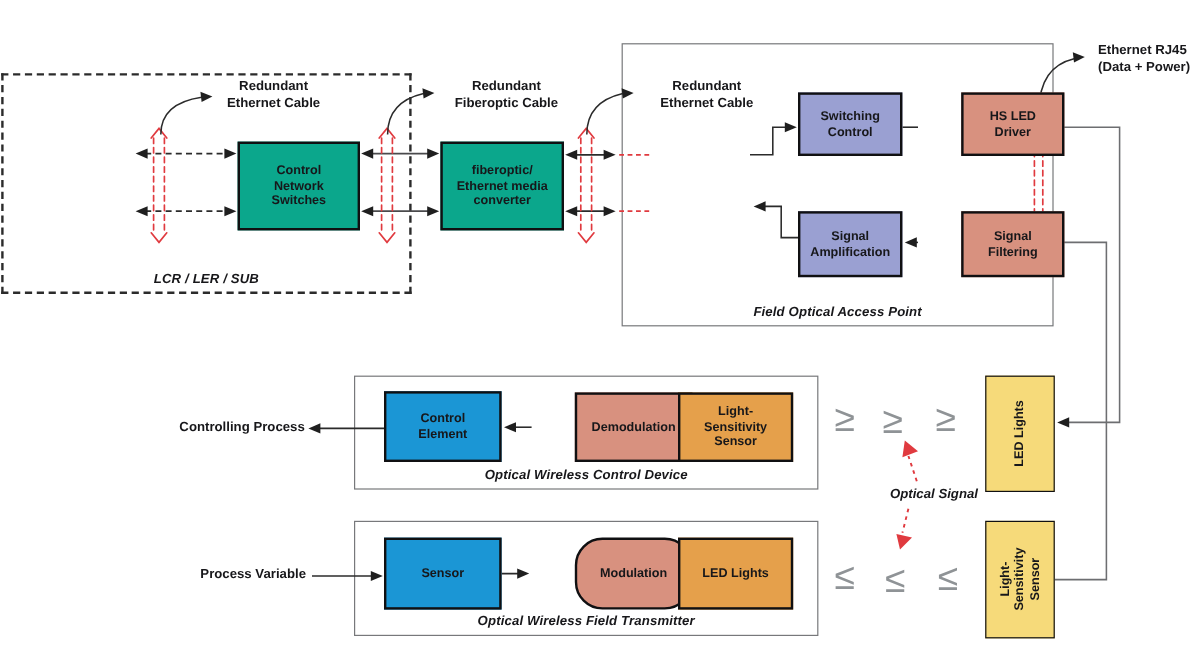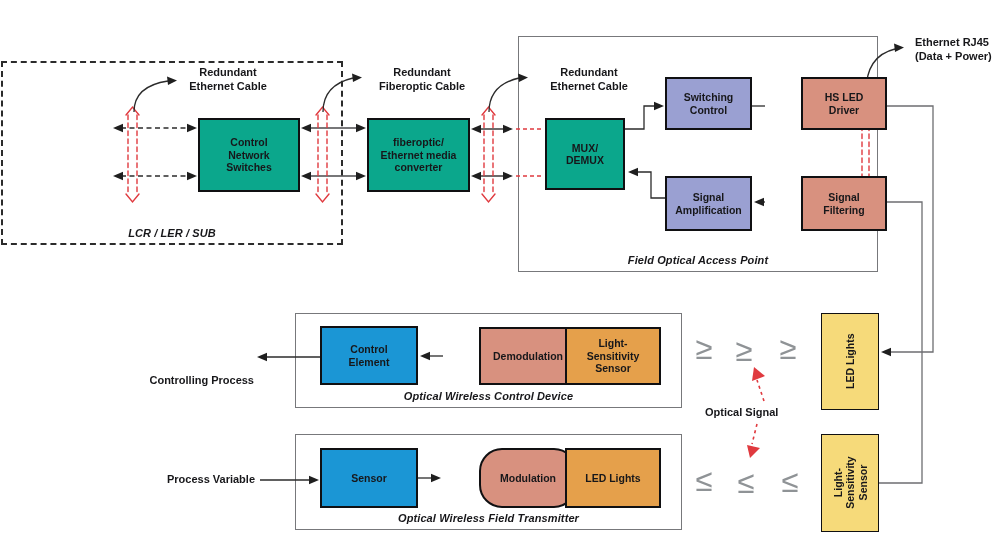--- a/index.html
+++ b/index.html
@@ -56,23 +56,23 @@
 
   
   .free-label{
     position:absolute;font-size:11px;font-weight:700;line-height:1.25;
     white-space:pre-line;
   }
   .l-eth1 {left:158px;top:66px;width:140px;text-align:center;}
   .l-fib  {left:352px;top:66px;width:140px;text-align:center;}
   .l-eth2 {left:519px;top:66px;width:140px;text-align:center;}
   .l-rj45 {left:915px;top:36px;width:120px;text-align:left;}
-  .l-cp   {left:128px;top:350px;width:126px;text-align:right;margin-top:24px;}
+  .l-cp   {left:128px;top:350px;width:126px;text-align:right;}
   .l-pv   {left:130px;top:473px;width:125px;text-align:right;}
-  .l-os   {left:705px;top:406px;width:110px;text-align:left;}
+  .l-os   {left:705px;top:406px;width:110px;text-align:right;font-style:italic;}
 
   
   .chev{
     position:absolute;font-size:31px;line-height:26px;color:#8f9396;
     font-weight:400;width:30px;text-align:center;
   }
 </style>
 </head>
 <body>
 
@@ -233,24 +233,20 @@
 
   <div class="node teal b-cns">
     <span class="node-label">Control
 Network
 Switches</span>
   </div>
   <div class="node teal b-conv">
     <span class="node-label">fiberoptic/
 Ethernet media
 converter</span>
-  </div>
-  <div class="node teal b-mux">
-    <span class="node-label">MUX/
-DEMUX</span>
   </div>
   <div class="node purple b-sc">
     <span class="node-label">Switching
 Control</span>
   </div>
   <div class="node salmon b-hs">
     <span class="node-label">HS LED
 Driver</span>
   </div>
   <div class="node purple b-sa">

